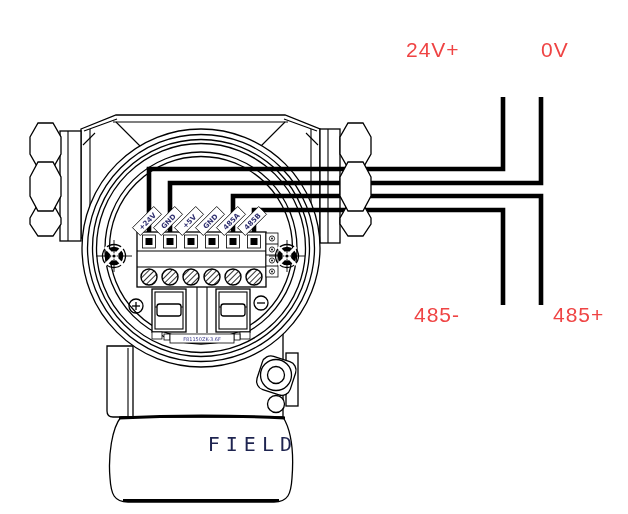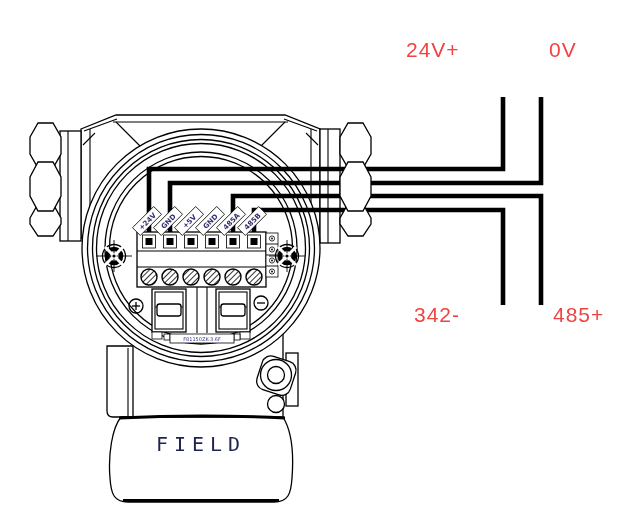--- a/index.html
+++ b/index.html
@@ -13,21 +13,21 @@
   .swt{stroke:#000;stroke-width:0.8;fill:#fff;}
   .blk{fill:#000;stroke:none;}
   .wire{stroke:#000;stroke-width:4.6;fill:none;stroke-linejoin:miter;}
   .tick{stroke:#000;stroke-width:0.9;fill:none;}
   .thick{stroke:#000;stroke-width:3;fill:none;}
   .tlab{font-family:"DejaVu Sans",sans-serif;font-size:7px;font-weight:600;}
   .tiny{font-family:"DejaVu Sans",sans-serif;font-size:5px;}
   
   .big-label{position:absolute;font-family:Liberation Sans, sans-serif;font-size:21px;
              letter-spacing:1px;color:#ef4444;white-space:nowrap;}
-  .caption{position:absolute;left:104px;top:433px;width:194px;text-align:center;
+  .caption{position:absolute;left:104px;top:433px;width:194px;text-align:right;
            font-family:"DejaVu Sans Mono",monospace;font-size:20px;line-height:23px;
            color:#1e2450;}
   .caption .l1{letter-spacing:6px;}
   .caption .l2{letter-spacing:3px;}
 </style>
 </head>
 <body>
 
 <div class="stage">
 
@@ -225,21 +225,21 @@
 
   <g>
     <path class="sw" stroke-width="1.6" d="M121,417 C112,428 108,455 110,478 C111,494 114,502 128,502 L274,502
          C288,502 291,494 292,478 C294,452 291,430 283,417 Z"></path>
     <path class="thick" d="M119,418 Q201,414 285,418" stroke-width="3.2"></path>
     <path class="thick" d="M123,500.5 L279,500.5" stroke-width="2.4"></path>
   </g>
 </svg>
 
 <div class="big-label" style="left:406px;top:38px;">24V+</div>
-<div class="big-label" style="left:541px;top:38px;margin-left:8px;">0V</div>
-<div class="big-label" style="left:414px;top:303px;">342-</div>
+<div class="big-label" style="left:541px;top:38px;">0V</div>
+<div class="big-label" style="left:414px;top:303px;">485-</div>
 <div class="big-label" style="left:553px;top:303px;">485+</div>
 
 <div class="caption">
   <div class="l1">FIELD</div>
 </div>
 
 </div>
 
 </body></html>

